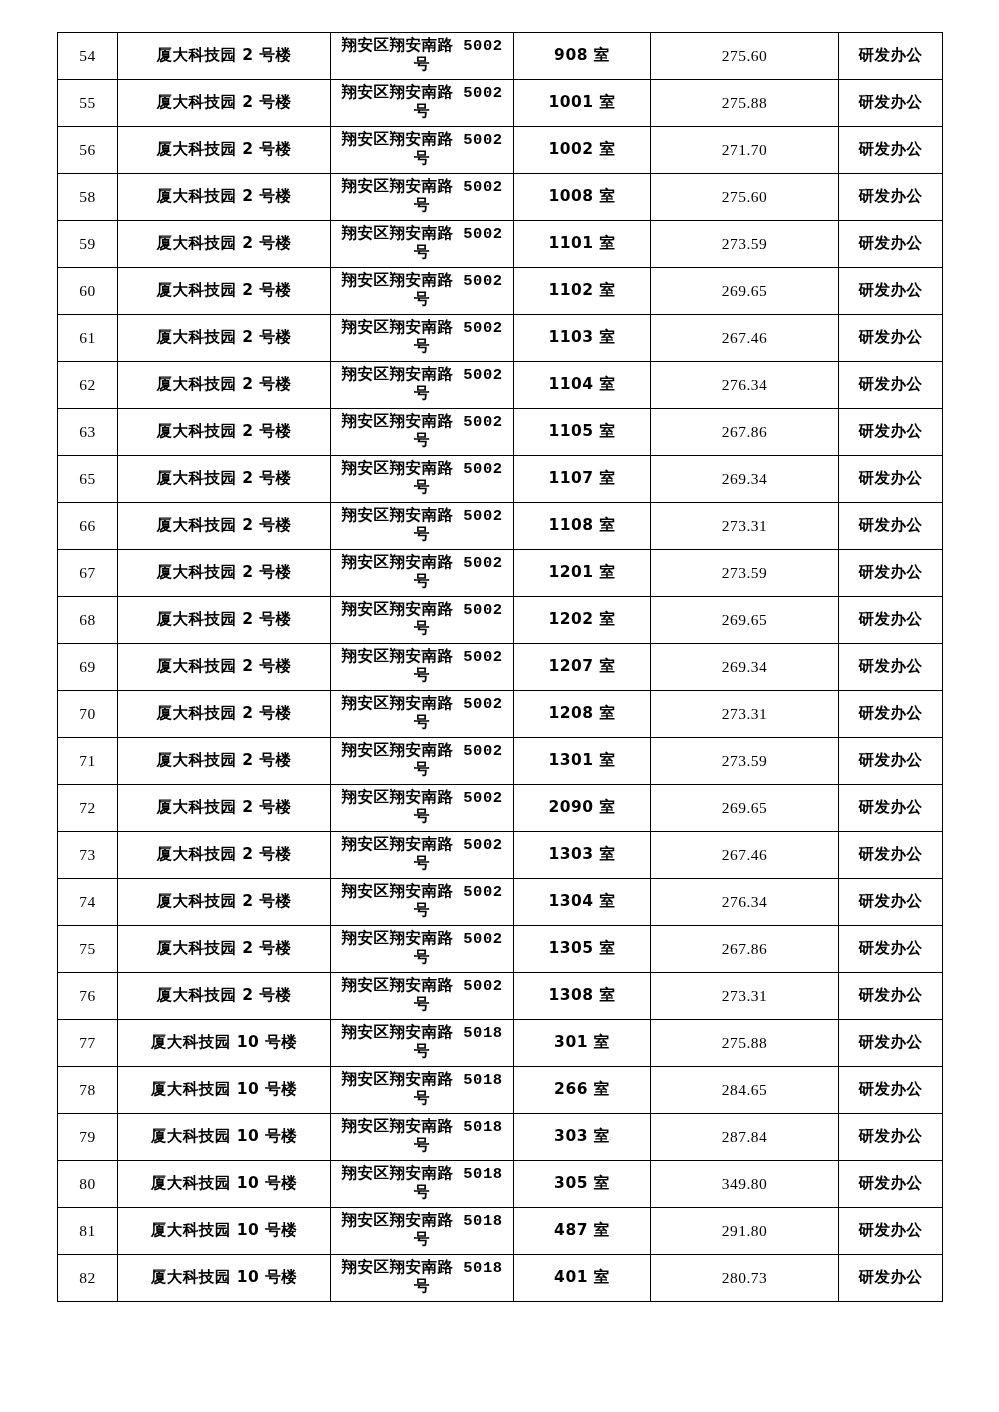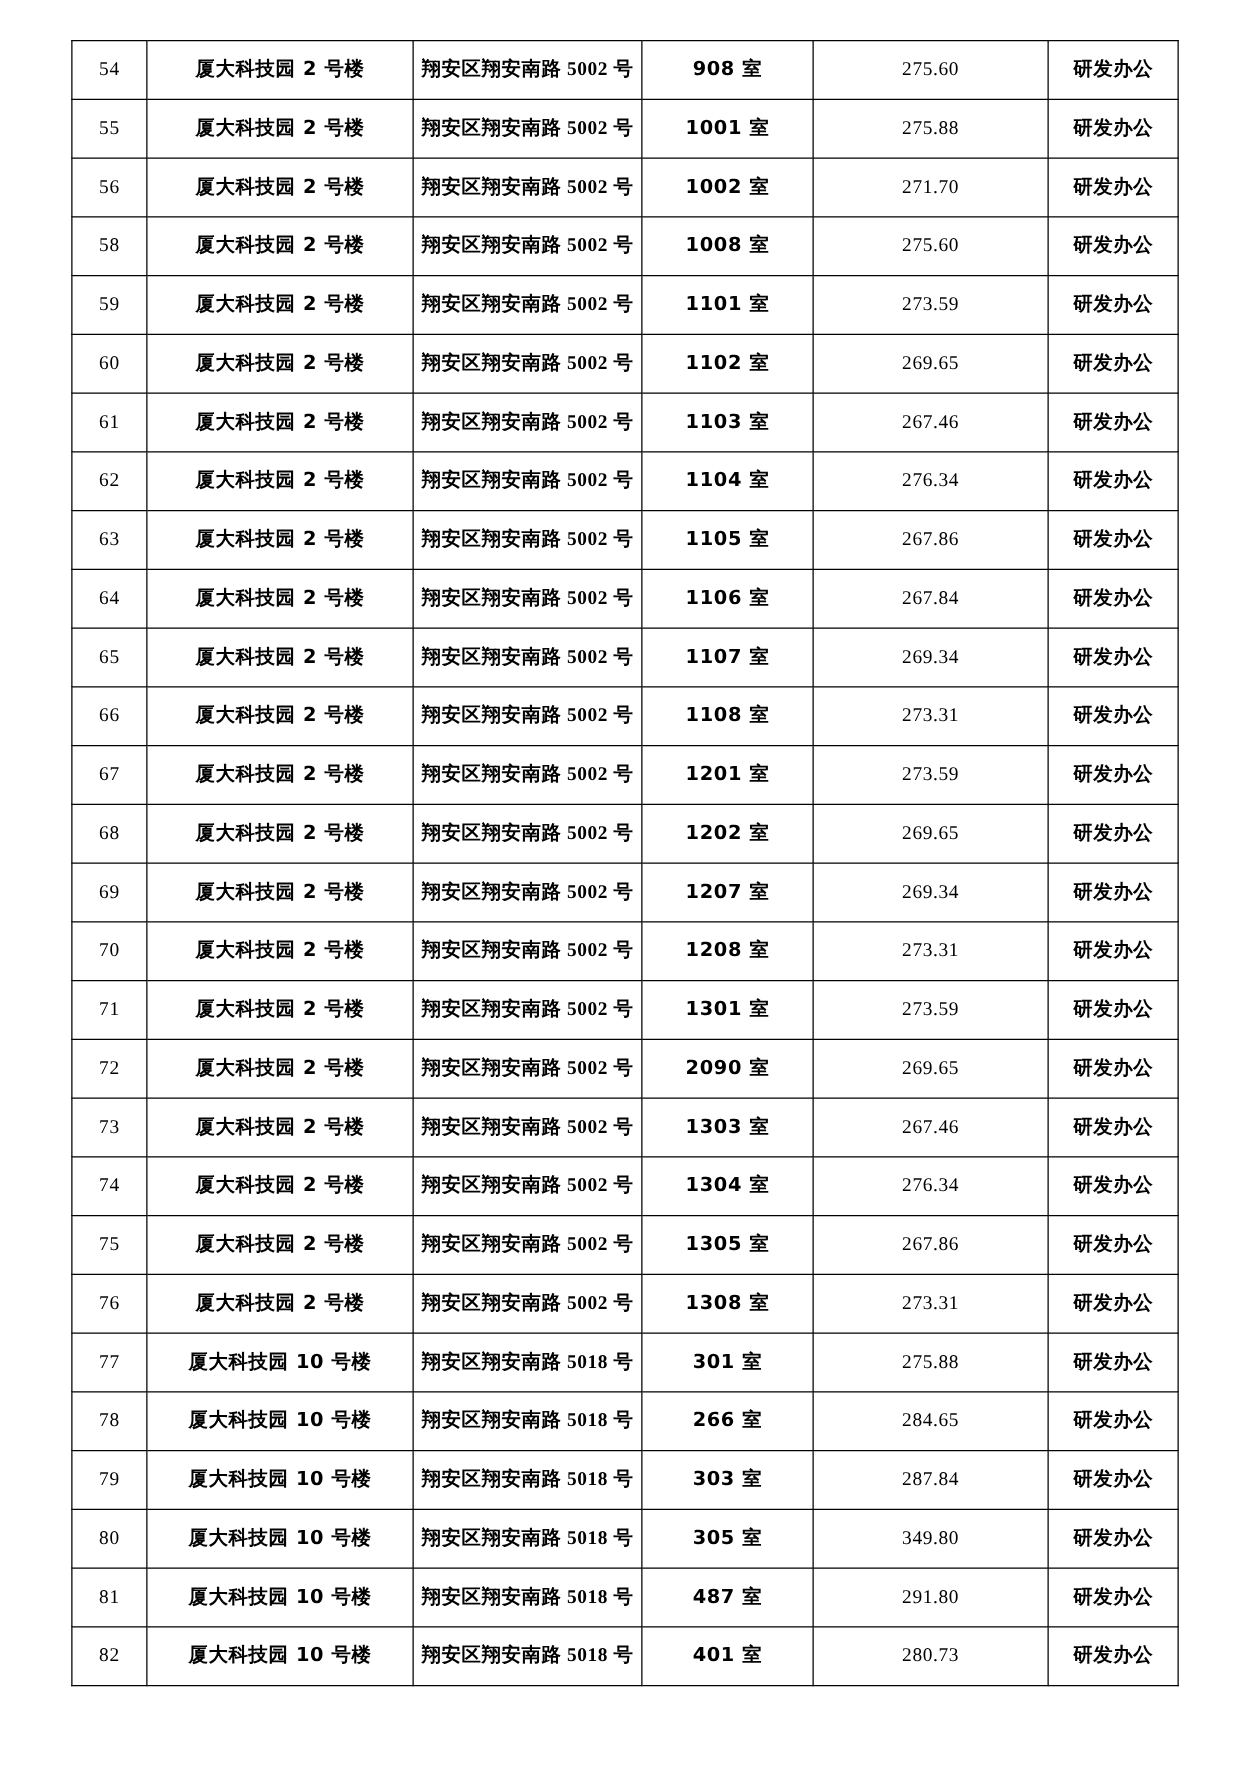--- a/index.html
+++ b/index.html
@@ -48,21 +48,21 @@
     font-size: 16px;
   }
   td.building-cell {
     font-family: "DejaVu Sans", "Liberation Sans", sans-serif;
     font-size: 14.5px;
     letter-spacing: 1.2px;
     font-weight: 600;
     margin-top: 32px;
   }
   td.address-cell {
-    font-family: Liberation Serif, serif;
+    font-family: Liberation Mono, monospace;
     font-size: 13.5px;
     letter-spacing: 0.4px;
     font-weight: 600;
   }
   td.room-cell {
     font-family: "DejaVu Sans", "Liberation Sans", sans-serif;
     font-size: 14px;
     letter-spacing: 0.6px;
     font-weight: 600;
   }
@@ -158,28 +158,20 @@
         </tr>
         <tr>
           <td class="index-cell">63</td>
           <td class="building-cell">厦大科技园 2 号楼</td>
           <td class="address-cell">翔安区翔安南路 5002 号</td>
           <td class="room-cell">1105 室</td>
           <td class="area-cell">267.86</td>
           <td class="usage-cell">研发办公</td>
         </tr>
         <tr>
-          <td class="index-cell">64</td>
-          <td class="building-cell">厦大科技园 2 号楼</td>
-          <td class="address-cell">翔安区翔安南路 5002 号</td>
-          <td class="room-cell">1106 室</td>
-          <td class="area-cell">267.84</td>
-          <td class="usage-cell">研发办公</td>
-        </tr>
-        <tr>
           <td class="index-cell">65</td>
           <td class="building-cell">厦大科技园 2 号楼</td>
           <td class="address-cell">翔安区翔安南路 5002 号</td>
           <td class="room-cell">1107 室</td>
           <td class="area-cell">269.34</td>
           <td class="usage-cell">研发办公</td>
         </tr>
         <tr>
           <td class="index-cell">66</td>
           <td class="building-cell">厦大科技园 2 号楼</td>

